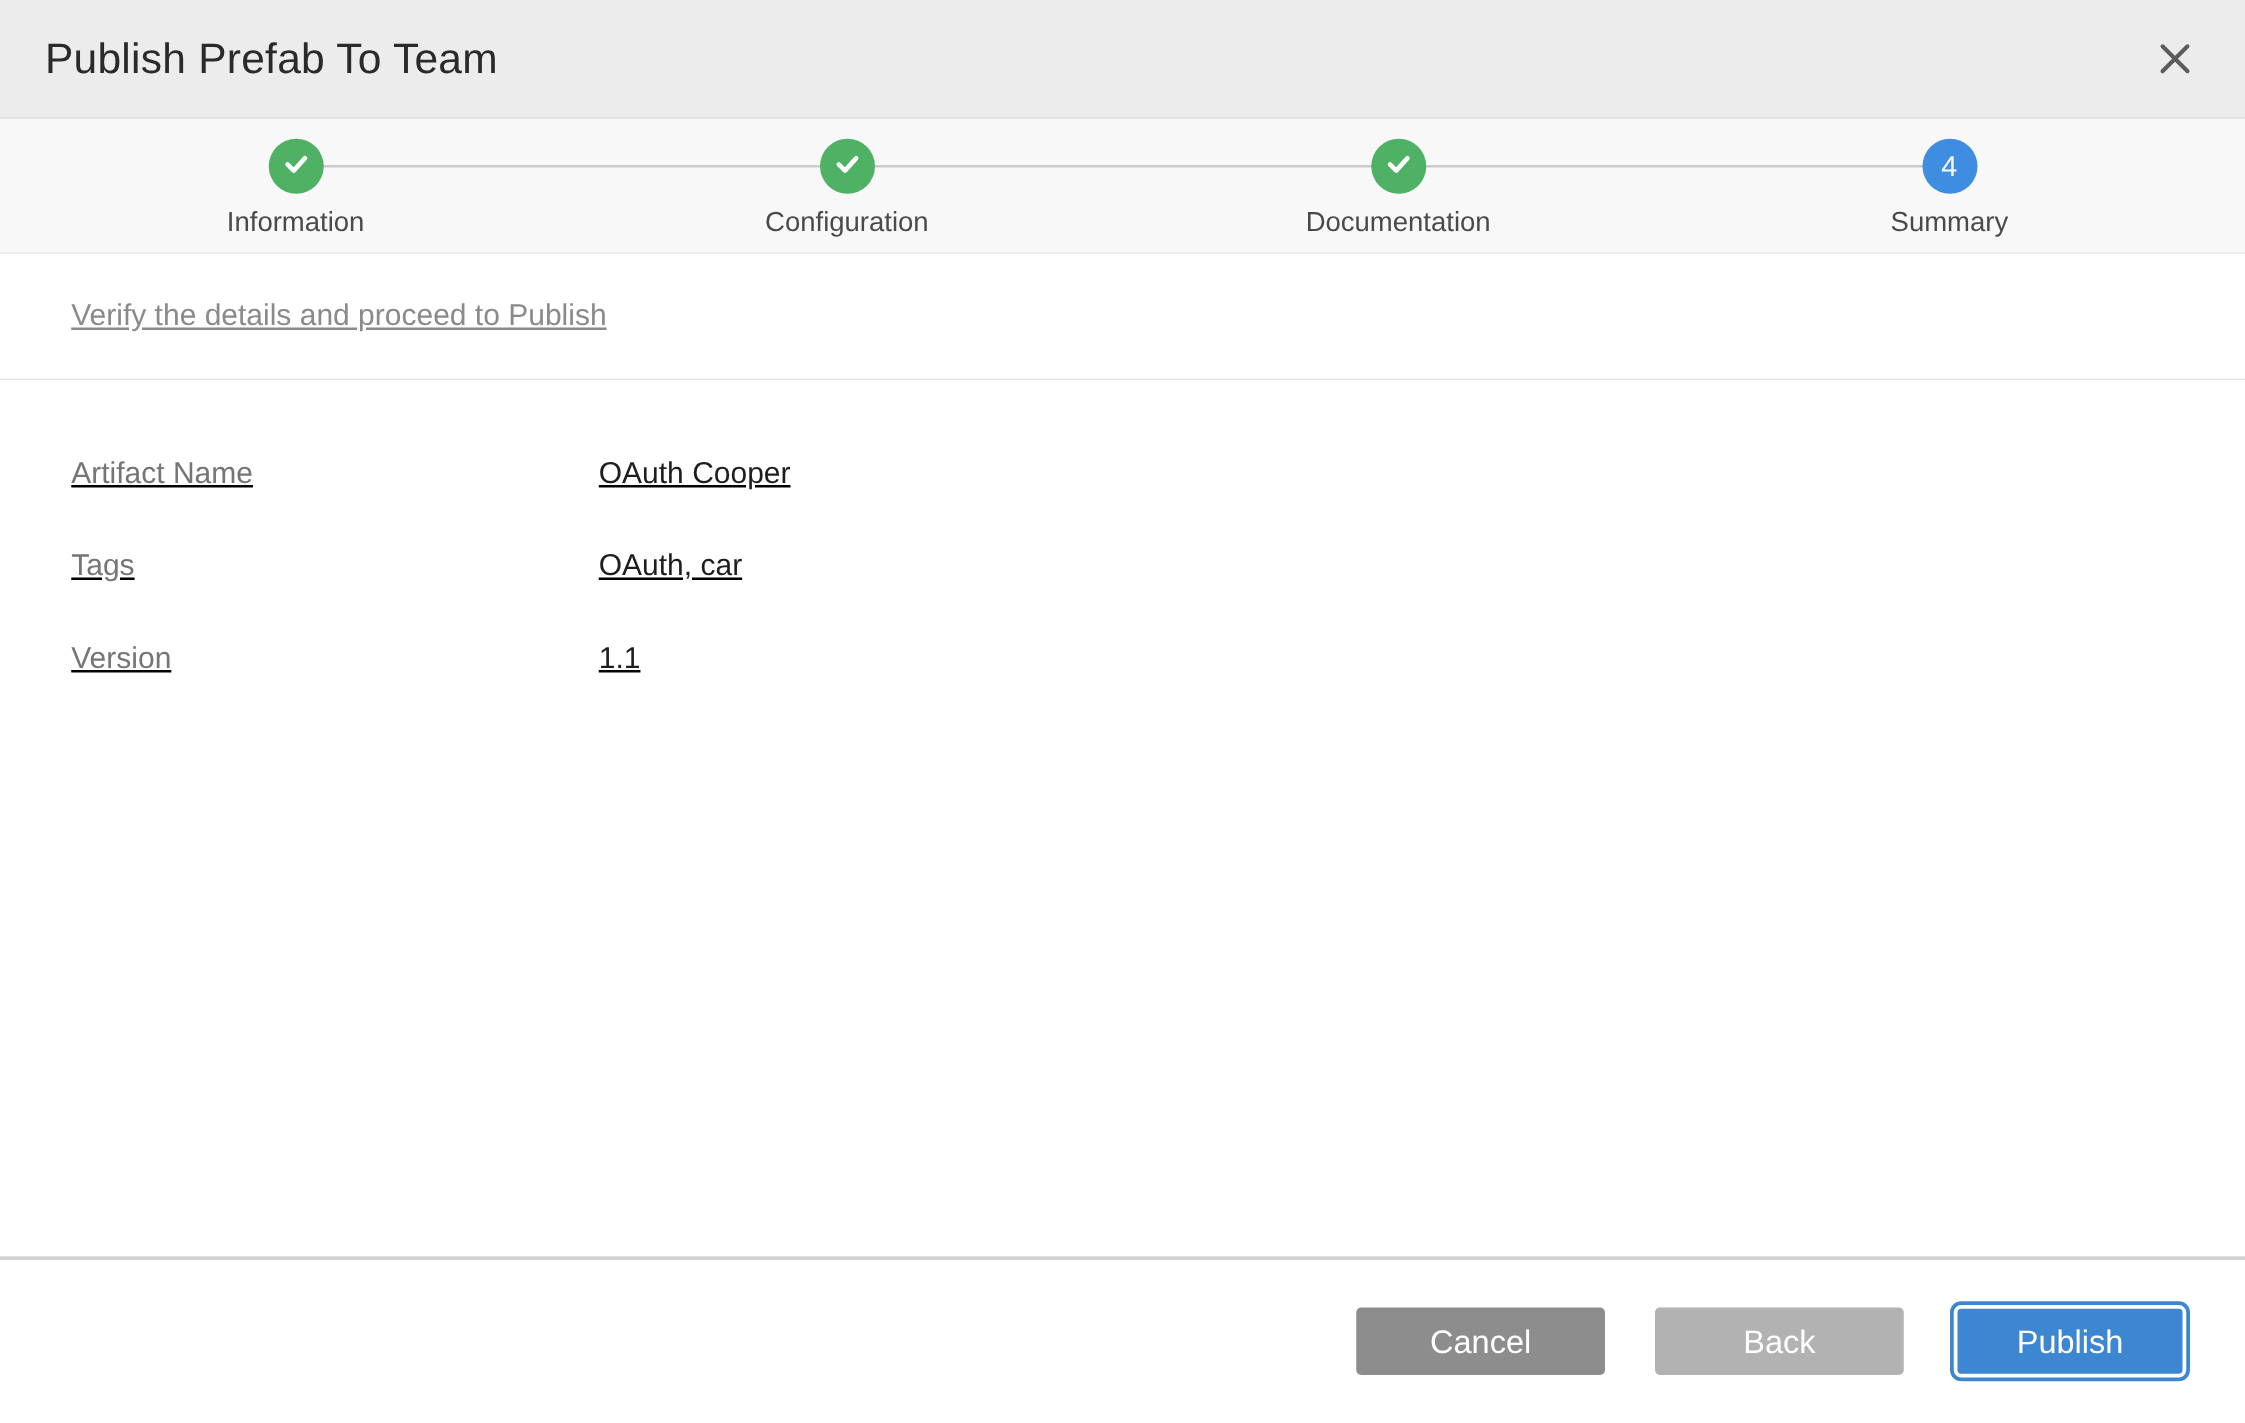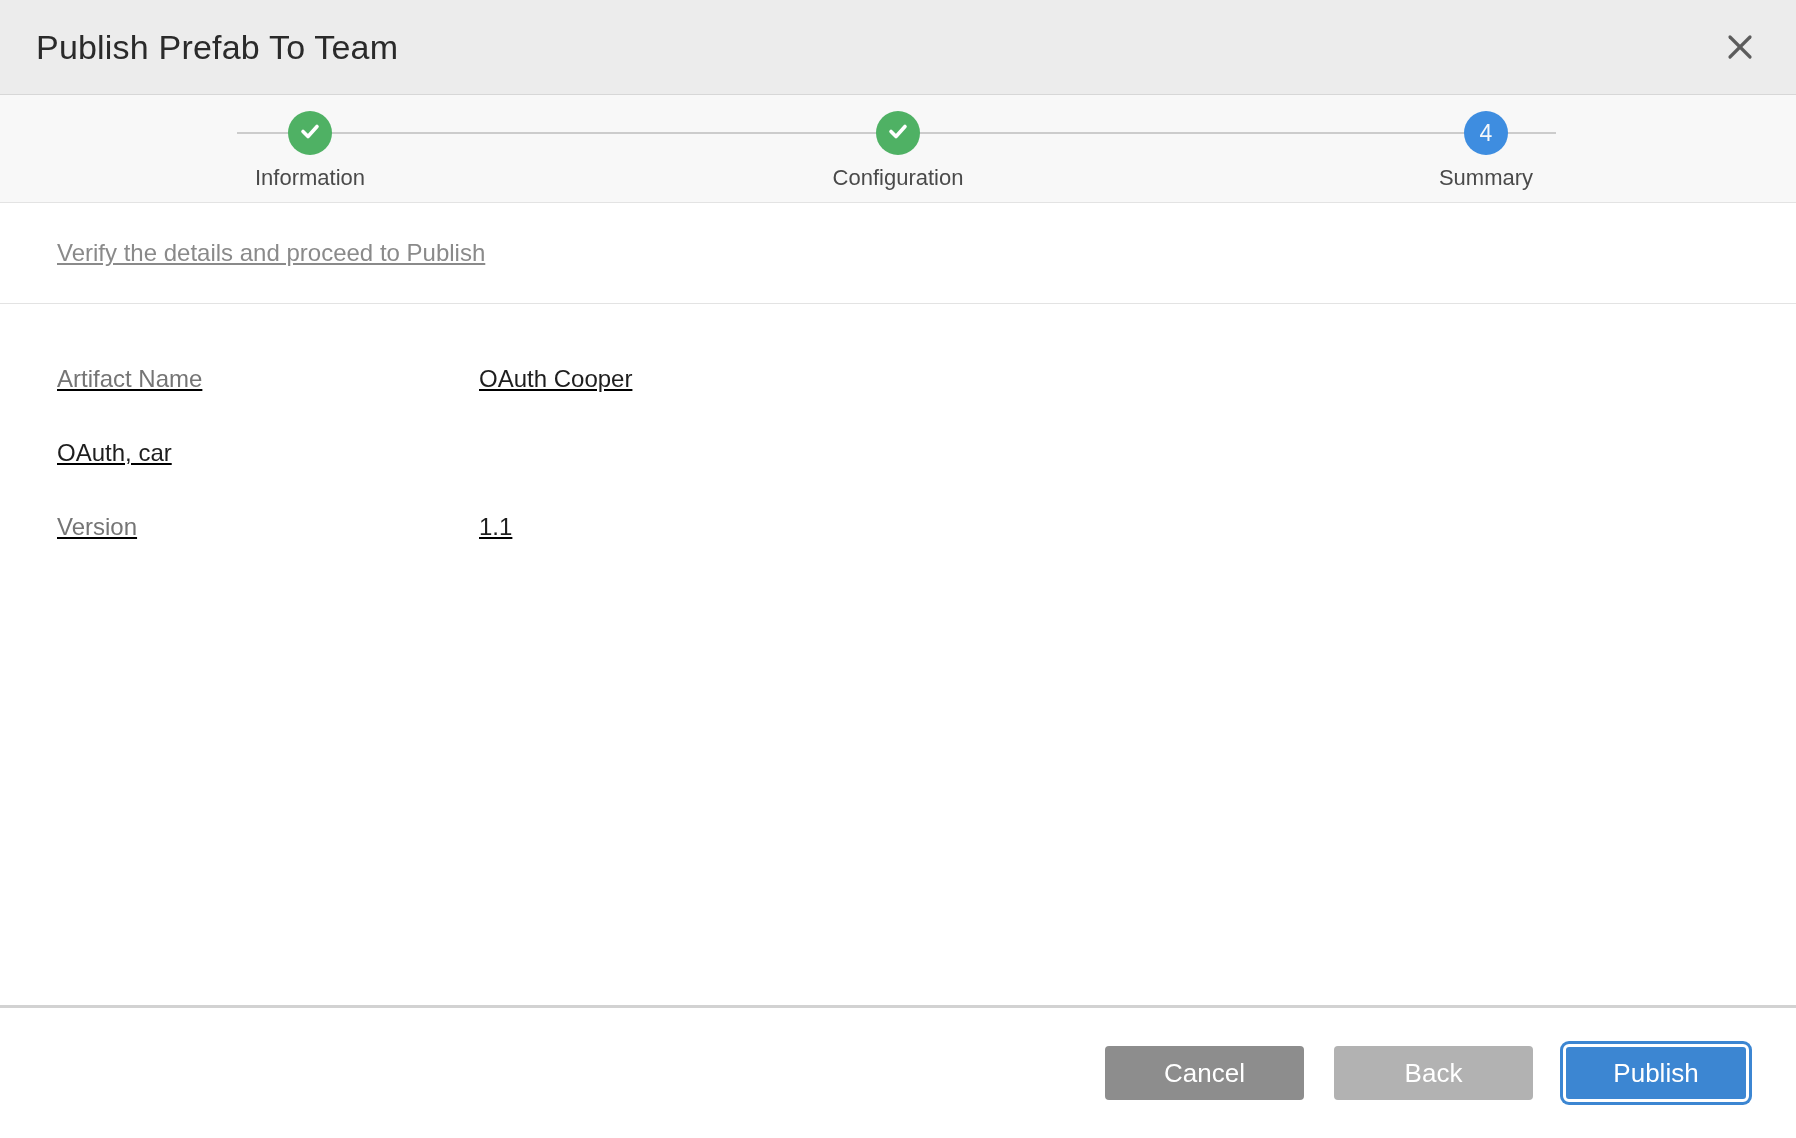--- a/index.html
+++ b/index.html
@@ -40,21 +40,21 @@
   
   .content { flex:1 1 auto; padding:38px 57px 0 57px; background:#ffffff;text-decoration:underline; }
   .summary-row { display:flex; align-items:center; height:74px; }
   .row-label { width:422px; flex:0 0 422px; font-size:24px; color:#757575; }
   .row-value { font-size:24px; color:#1e1e1e; }
 
   
   .footer-divider { height:3px; flex:0 0 3px; background:#d2d2d2; border:none; }
   .dialog-footer { height:130px; flex:0 0 130px; background:#ffffff;
                    display:flex; align-items:center; justify-content:flex-end;
-                   padding:0 44px; gap:30px; }
+                   padding:0 44px; gap:40px; }
   .btn { height:54px; min-width:199px; border:none; border-radius:4px;
          font-family:inherit; font-size:26px; color:#ffffff; padding:0 28px; cursor:pointer; }
   .btn-cancel { background:#8d8d8d; }
   .btn-back   { background:#b2b2b2; }
   .btn-publish { background:#3c86d2; min-width:186px; height:58px;
                  border:3px solid #ffffff; border-radius:6px;
                  box-shadow:0 0 0 3px #3c86d2; margin-right:3px; }
 </style>
 </head>
 <body>
@@ -91,39 +91,50 @@
       <div class="step-circle done">
         <span>
           <svg width="24" height="24" viewBox="0 0 24 24">
             <polyline points="5,12.5 10,17.5 19,7.5" fill="none" stroke="#ffffff" stroke-width="3.6" stroke-linecap="round" stroke-linejoin="round"></polyline>
           </svg>
         </span>
       </div>
       <div class="step-label">Configuration</div>
     </div>
 
+    <div class="step">
+      <div class="step-circle done">
+        <span>
+          <svg width="24" height="24" viewBox="0 0 24 24">
+            <polyline points="5,12.5 10,17.5 19,7.5" fill="none" stroke="#ffffff" stroke-width="3.6" stroke-linecap="round" stroke-linejoin="round"></polyline>
+          </svg>
+        </span>
+      </div>
+      <div class="step-label">Documentation</div>
+    </div>
 
     <div class="step">
       <div class="step-circle active">
         <span class="step-number">4</span>
       </div>
       <div class="step-label">Summary</div>
     </div>
   </div>
 
   <div class="subheader">
     <div class="subheader-text">Verify the details and proceed to Publish</div>
   </div>
 
   <div class="content">
     <div class="summary-row">
       <div class="row-label">Artifact Name</div>
       <div class="row-value">OAuth Cooper</div>
     </div>
     <div class="summary-row">
+      <div class="row-label">Tags</div>
       <div class="row-value">OAuth, car</div>
     </div>
     <div class="summary-row">
       <div class="row-label">Version</div>
       <div class="row-value">1.1</div>
     </div>
   </div>
 
   <hr class="footer-divider">
   <div class="dialog-footer">

